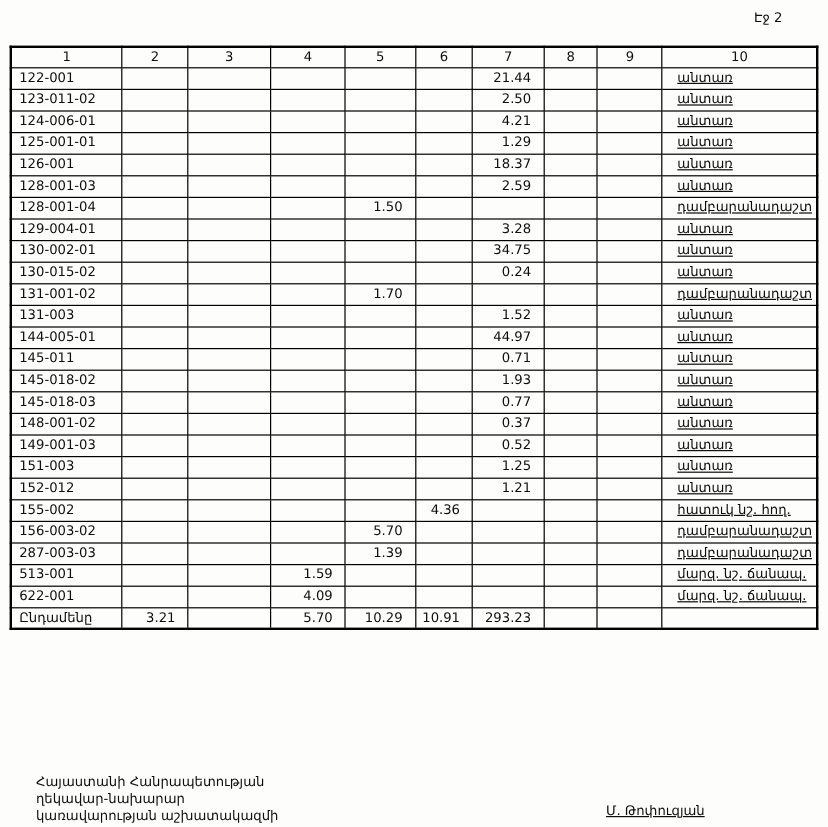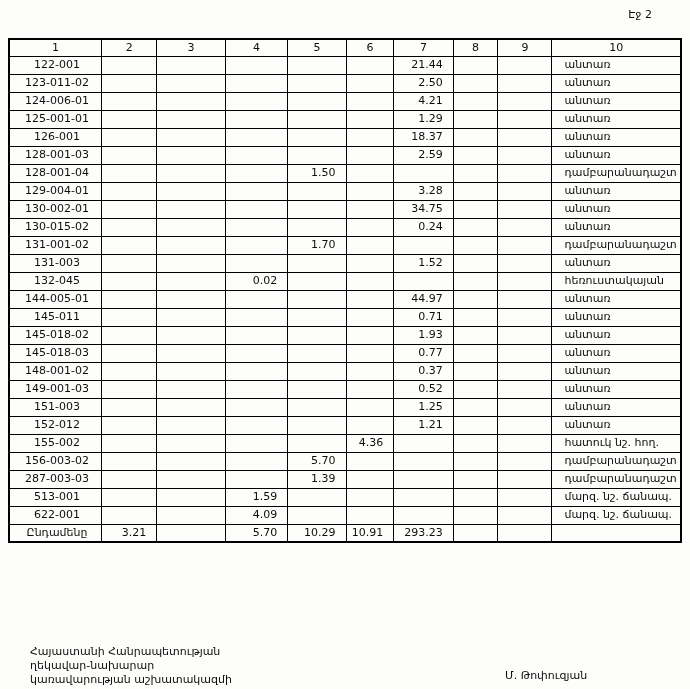--- a/index.html
+++ b/index.html
@@ -43,35 +43,36 @@
   .col2  { width: 53px;  }
   .col3  { width: 66px;  }
   .col4  { width: 60px;  }
   .col5  { width: 56px;  }
   .col6  { width: 46px;  }
   .col7  { width: 57px;  }
   .col8  { width: 43px;  }
   .col9  { width: 52px;  }
   .col10 { width: 124px; }
   
-  td.col1 { text-align: center; padding-left: 6px; }
+  td.col1 { text-align: left; padding-left: 6px; }
   td.col2, td.col3, td.col4, td.col5, td.col6, td.col7, td.col8, td.col9 {
     text-align: right; padding-right: 10px;
   }
-  td.col10 { text-align: left; padding-left: 12px; }
+  td.col10 { text-align: left; padding-left: 12px; text-decoration: underline; }
   .footer-block {
     position: absolute;
     left: 30px; top: 645px;
     font-size: 11px;
     line-height: 1.25;
   }
   .signature {
     position: absolute;
     left: 505px; top: 669px;
     font-size: 11px;
+    text-decoration: underline;
   }
 </style>
 </head>
 <body>
 
 <div class="page-label">Էջ 2</div>
 
 <table class="land-table">
   <thead>
     <tr id="header-row">
@@ -226,32 +227,20 @@
         <td class="col3"></td>
         <td class="col4"></td>
         <td class="col5"></td>
         <td class="col6"></td>
         <td class="col7">1.52</td>
         <td class="col8"></td>
         <td class="col9"></td>
         <td class="col10">անտառ</td>
       </tr>
       <tr>
-        <td class="col1">132-045</td>
-        <td class="col2"></td>
-        <td class="col3"></td>
-        <td class="col4">0.02</td>
-        <td class="col5"></td>
-        <td class="col6"></td>
-        <td class="col7"></td>
-        <td class="col8"></td>
-        <td class="col9"></td>
-        <td class="col10">հեռուստակայան</td>
-      </tr>
-      <tr>
         <td class="col1">144-005-01</td>
         <td class="col2"></td>
         <td class="col3"></td>
         <td class="col4"></td>
         <td class="col5"></td>
         <td class="col6"></td>
         <td class="col7">44.97</td>
         <td class="col8"></td>
         <td class="col9"></td>
         <td class="col10">անտառ</td>

